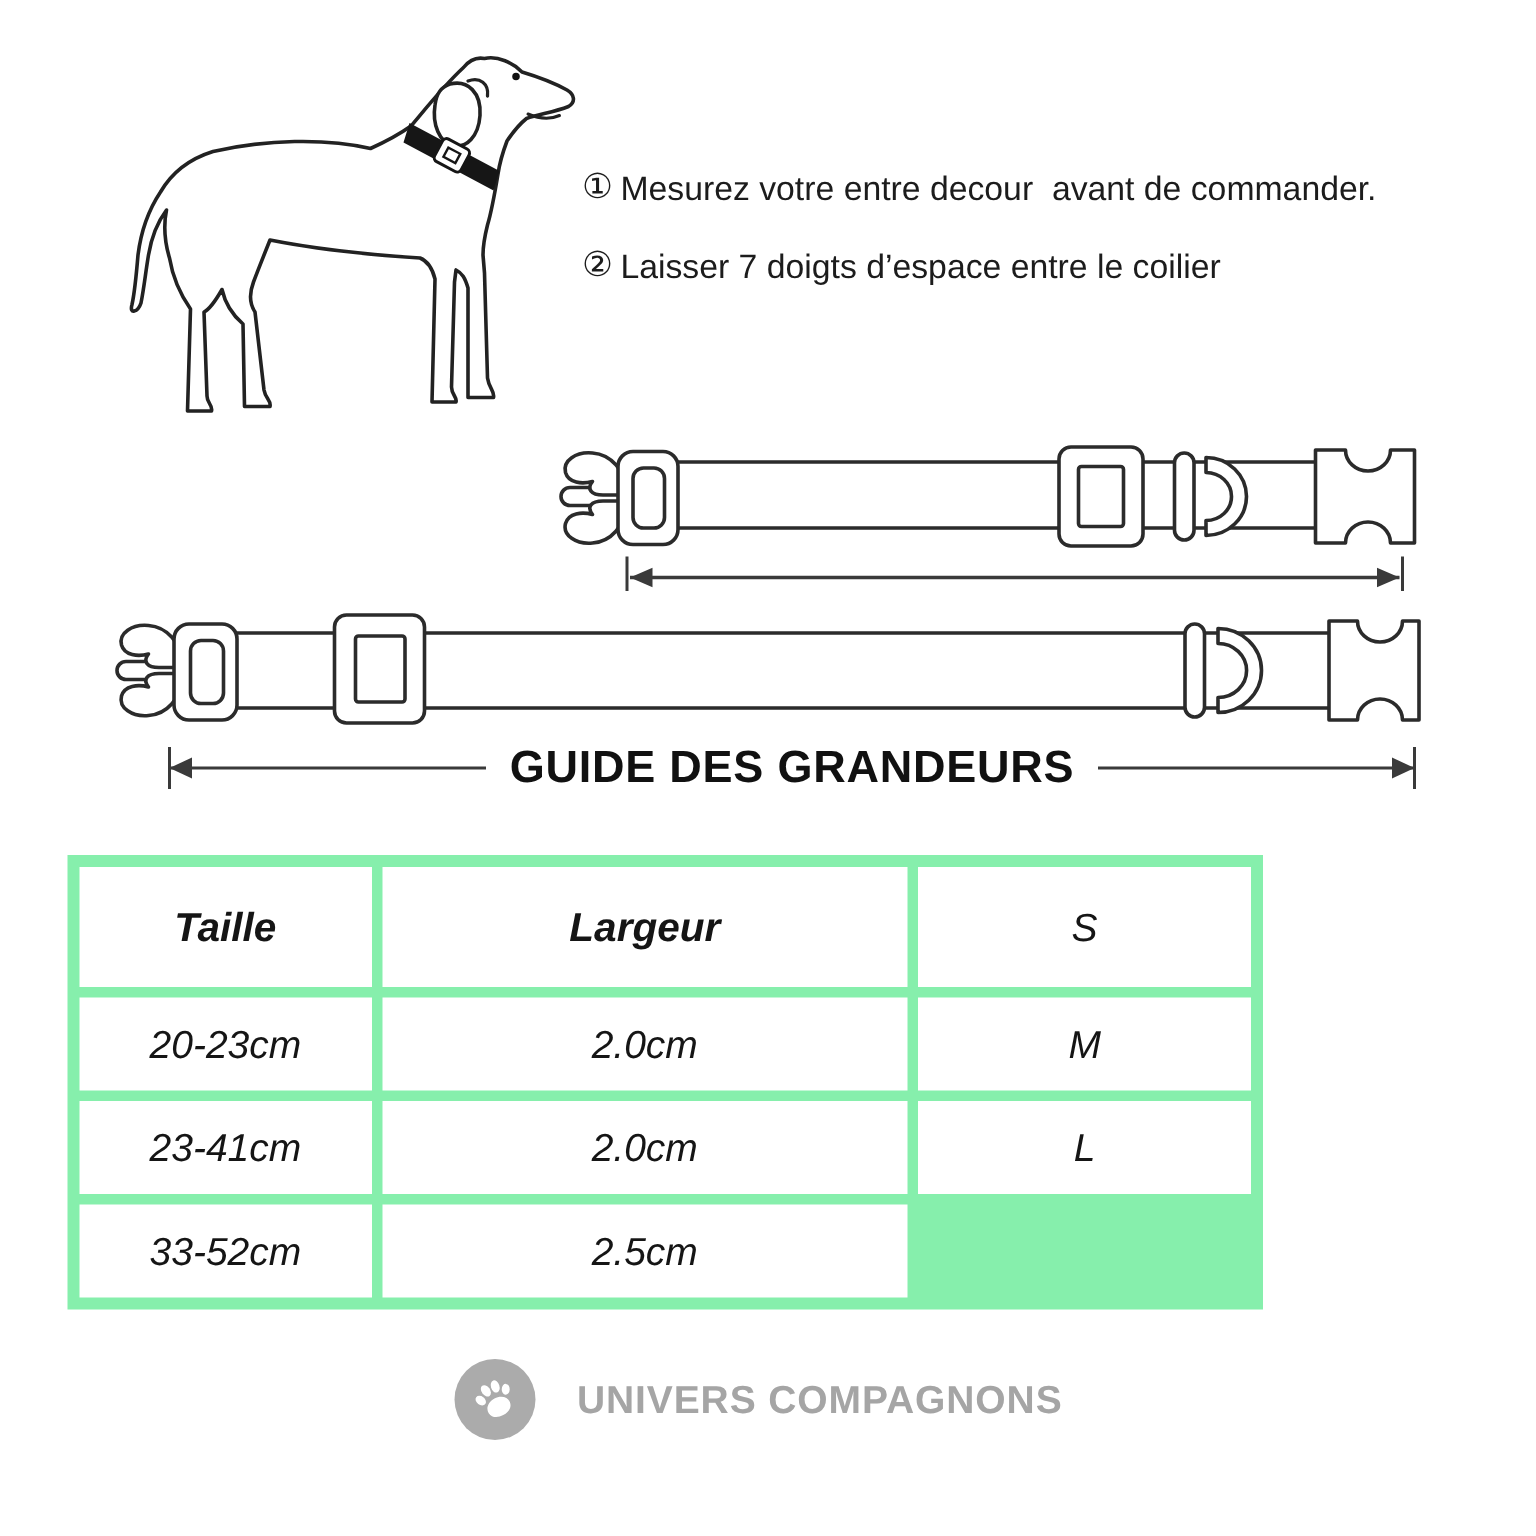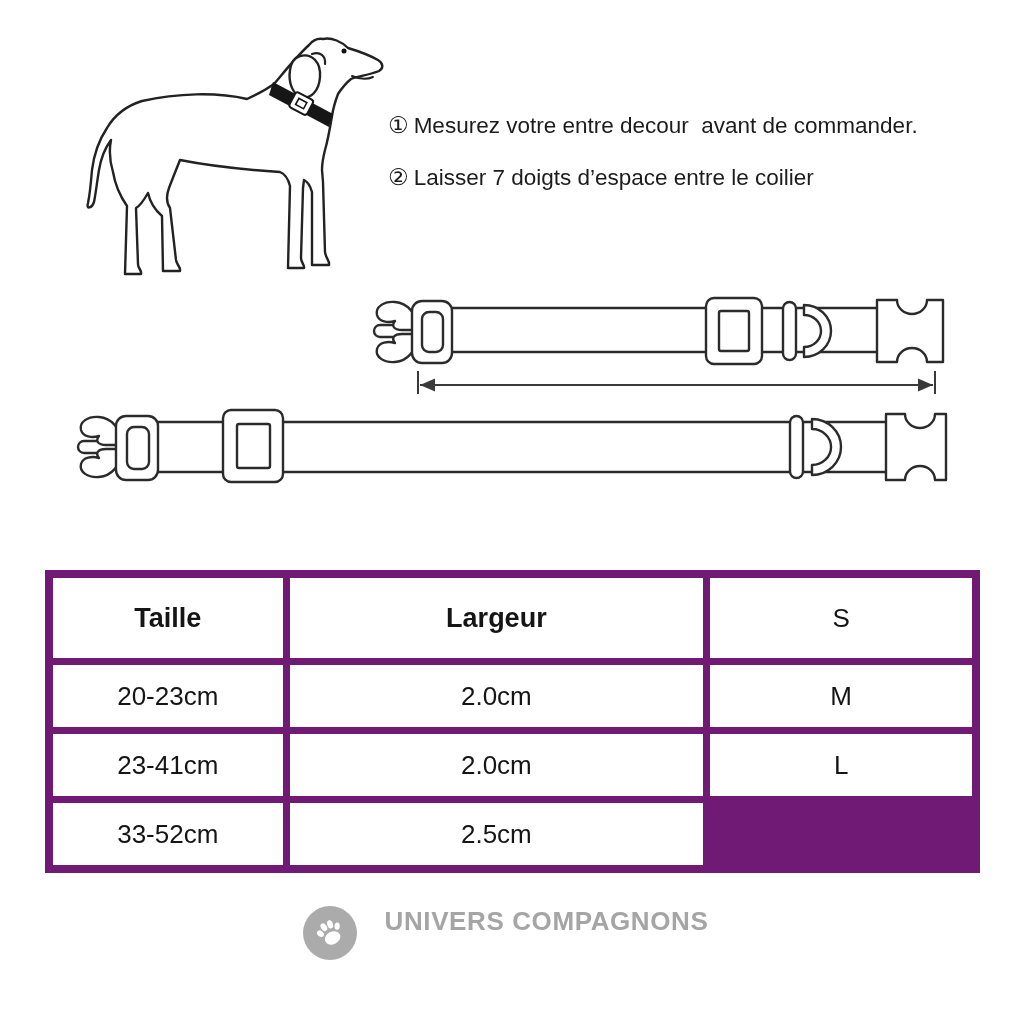--- a/index.html
+++ b/index.html
@@ -30,31 +30,32 @@
   .harrow{position:relative;flex:1 1 auto;height:2px;background:#3a3a3a;}
   .harrow.left::before{content:"";position:absolute;left:-1px;top:50%;transform:translateY(-50%);
     border-top:7px solid transparent;border-bottom:7px solid transparent;border-right:15px solid #3a3a3a;}
   .harrow.right::after{content:"";position:absolute;right:-1px;top:50%;transform:translateY(-50%);
     border-top:7px solid transparent;border-bottom:7px solid transparent;border-left:15px solid #3a3a3a;}
   .guide-title{flex:0 0 auto;padding:0 16px;font-size:30px;font-weight:bold;letter-spacing:0.5px;
     color:#111111;white-space:nowrap;}
 
   
   .size-table{
-    position:absolute;left:45px;top:570px;width:935px;height:303px;box-sizing:border-box;
-    background:#701a75;display:grid;padding:8px;gap:7px;
+    position:absolute;left:45px;top:570px;width:797px;height:303px;box-sizing:border-box;
+    background:#86efac;display:grid;padding:8px;gap:7px;
     grid-template-columns:228fr 411fr 260fr;
     grid-template-rows:80px 62px 62px 62px;
+    font-style:italic;
   }
   .cell{background:#ffffff;display:flex;align-items:center;justify-content:center;
     font-size:26px;color:#151515;}
   .cell.head{font-weight:bold;font-size:27px;}
 
   
-  .footer{position:absolute;left:0;right:13px;top:906px;display:flex;justify-content:center;gap:28px;}
+  .footer{position:absolute;left:0;right:13px;top:906px;display:flex;align-items:center;justify-content:center;gap:28px;}
   .logo-circle{width:54px;height:54px;border-radius:50%;background:#ababab;display:flex;align-items:center;justify-content:center;}
   .brand-name{font-size:26px;font-weight:bold;letter-spacing:0.6px;color:#a5a5a5;white-space:nowrap;}
 </style>
 </head>
 <body>
 
 <div class="canvas">
 
   <svg class="dog" viewBox="0 0 308 260" aria-hidden="true">
     <path d="M 296,32
@@ -137,20 +138,27 @@
     </g>
     <g>
       <rect class="ink" x="155" y="2" width="60" height="72" rx="8"></rect>
       <rect class="ink" x="169" y="16" width="33" height="44" rx="2"></rect>
     </g>
     <rect class="ink" x="722" y="8" width="13" height="62" rx="6.5"></rect>
     <path class="ink" d="M 744,11 A 29,28 0 1 1 744,67 L 744,57 A 18,17 0 1 0 744,21 Z"></path>
     <path class="ink" d="M 818,6 L 837,6 A 15,14 0 0 0 867,6 L 878,6 L 878,72 L 867,72 A 15,14 0 0 0 837,72 L 818,72 Z"></path>
   </svg>
 
+  <div class="guide-row">
+    <div class="tick"></div>
+    <div class="harrow left"></div>
+    <div class="guide-title">GUIDE DES GRANDEURS</div>
+    <div class="harrow right"></div>
+    <div class="tick"></div>
+  </div>
 
   <div class="size-table">
     <div class="cell head">Taille</div>
     <div class="cell head">Largeur</div>
 
     <div class="cell">S</div>
     <div class="cell">20-23cm</div>
     <div class="cell">2.0cm</div>
 
     <div class="cell">M</div>

